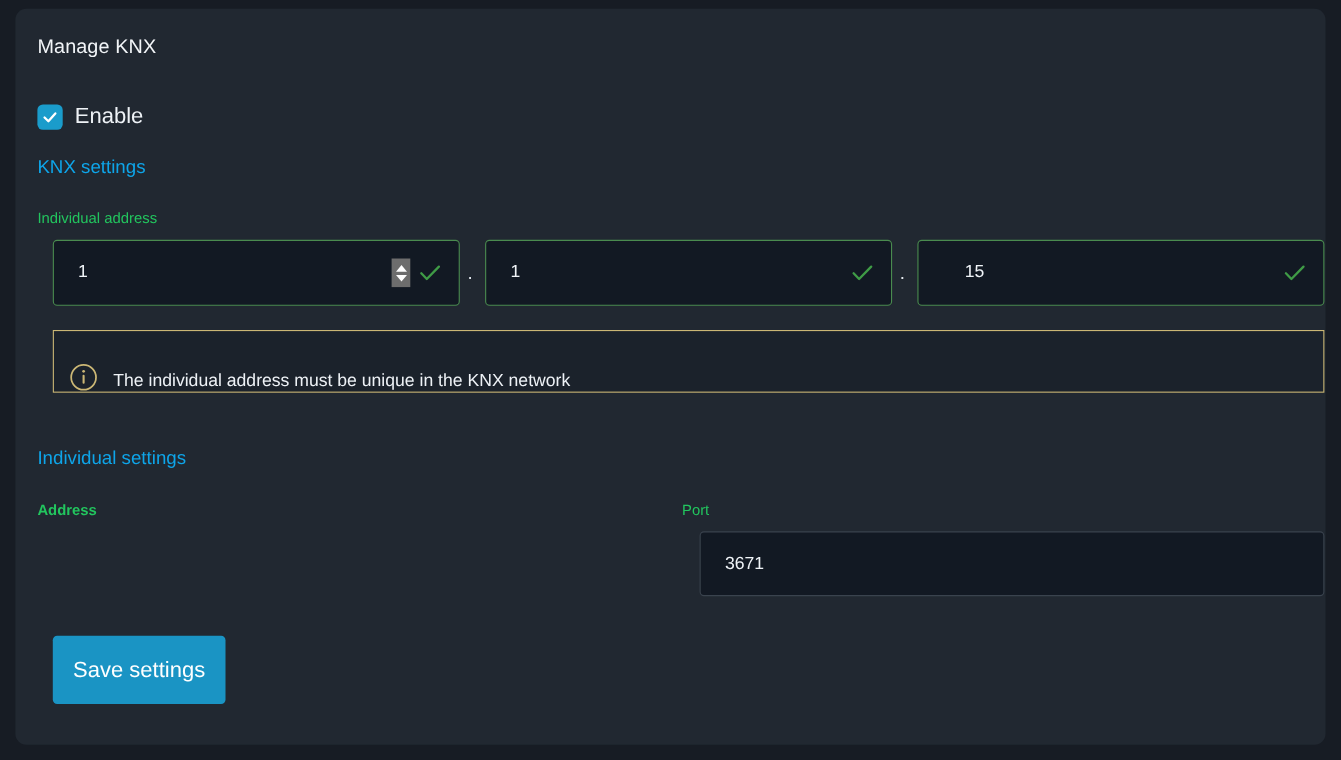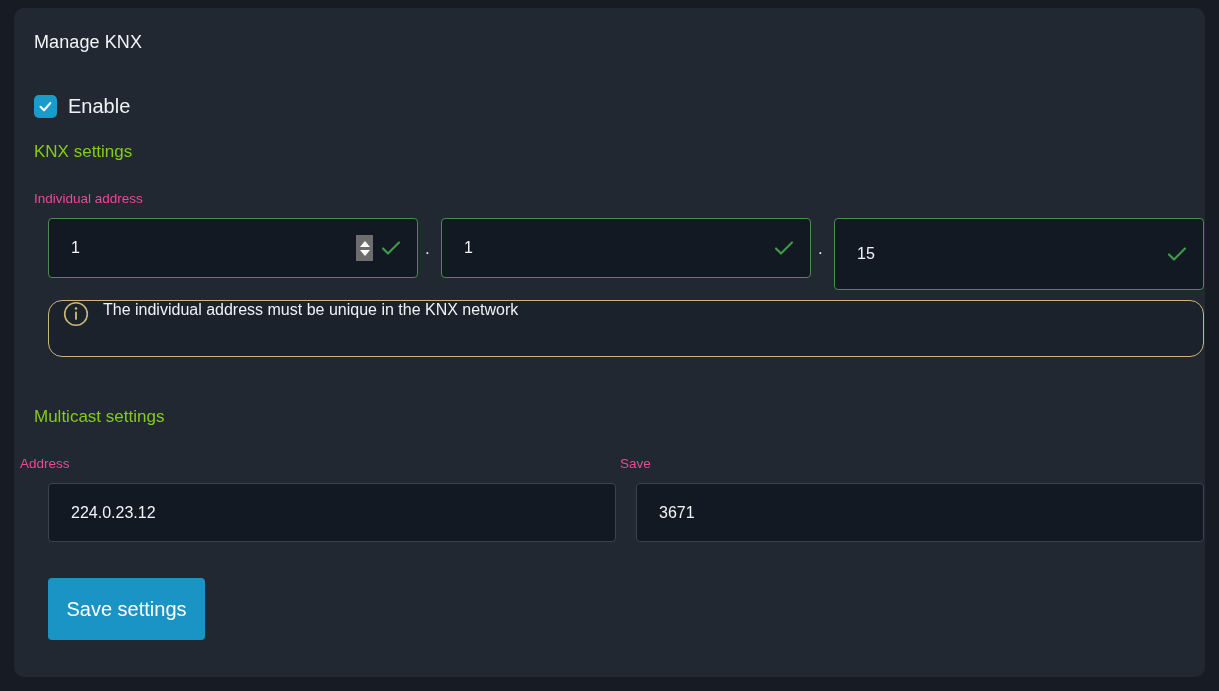--- a/index.html
+++ b/index.html
@@ -63,34 +63,34 @@
   .checkbox svg { display: block; }
   .check-label {
     font-size: 20px;
     color: #eef2f6;
   }
 
   
   .section-heading {
     position: absolute;
     font-size: 17px;
-    color: #84cc16;
+    color: #0ea5e9;
     font-weight: normal;
   }
   #knx-settings-heading { left: 20px; top: 134px; }
   #multicast-heading    { left: 20px; top: 399px; }
 
   
   .field-label {
     position: absolute;
     font-size: 13.5px;
-    color: #ec4899;
+    color: #22c55e;
   }
   #individual-address-label { left: 20px; top: 183px; }
-  #mc-address-label         { left: 6px; top: 448px; }
+  #mc-address-label         { left: 20px; top: 448px; font-weight: bold; }
   #mc-port-label            { left: 606px; top: 448px; }
 
   
   .input-box {
     position: absolute;
     background: #121923;
     border-radius: 4px;
     box-sizing: border-box;
     display: flex;
     align-items: center;
@@ -139,41 +139,41 @@
   .dot-sep {
     position: absolute;
     font-size: 17px;
     color: #e6ebf1;
     line-height: 1;
   }
 
   
   #ia-field-1 { left: 34px;  top: 210px; width: 370px; height: 60px; }
   #ia-field-2 { left: 427px; top: 210px; width: 370px; height: 60px; }
-  #ia-field-3 { left: 820px; top: 210px; width: 370px; height: 72px; }
+  #ia-field-3 { left: 820px; top: 210px; width: 370px; height: 60px; padding-left: 20px; }
   #dot-1 { left: 411px; top: 232px; }
   #dot-2 { left: 804px; top: 232px; }
 
   
   #mc-address-field { left: 34px;  top: 475px; width: 568px; height: 59px; }
   #mc-port-field    { left: 622px; top: 475px; width: 568px; height: 59px; justify-content: center; }
 
   
   .info-banner {
     position: absolute;
     left: 34px;
     top: 292px;
     width: 1156px;
     height: 57px;
     box-sizing: border-box;
     background: #1b222b;
     border: 1px solid #cbb775;
-    border-radius: 14px;
-    display: flex;
-    align-items: flex-start;
+    border-radius: 0;
+    display: flex;
+    align-items: flex-end;
     padding-left: 14px;
     gap: 14px;
   }
   .info-icon { flex: none; display: flex; align-items: center; }
   .info-text {
     font-size: 16px;
     color: #eef2f6;
   }
 
   
@@ -253,28 +253,25 @@
       <span class="info-icon">
         <svg width="26" height="26" viewBox="0 0 26 26">
           <circle cx="13" cy="13" r="11.3" fill="none" stroke="#cbb775" stroke-width="1.6"></circle>
           <circle cx="13" cy="7.6" r="1.25" fill="#cbb775"></circle>
           <rect x="12.05" y="10.6" width="1.9" height="8.2" rx="0.9" fill="#cbb775"></rect>
         </svg>
       </span>
       <span class="info-text">The individual address must be unique in the KNX network</span>
     </div>
 
-    <div class="section-heading" id="multicast-heading">Multicast settings</div>
+    <div class="section-heading" id="multicast-heading">Individual settings</div>
 
     <div class="field-label" id="mc-address-label">Address</div>
-    <div class="input-box plain" id="mc-address-field">
-      <span class="input-value">224.0.23.12</span>
-    </div>
-
-    <div class="field-label" id="mc-port-label">Save</div>
+
+    <div class="field-label" id="mc-port-label">Port</div>
     <div class="input-box plain" id="mc-port-field">
       <span class="input-value">3671</span>
     </div>
 
     <button class="save-button">Save settings</button>
 
   </div>
 </div>
 
 </body></html>

